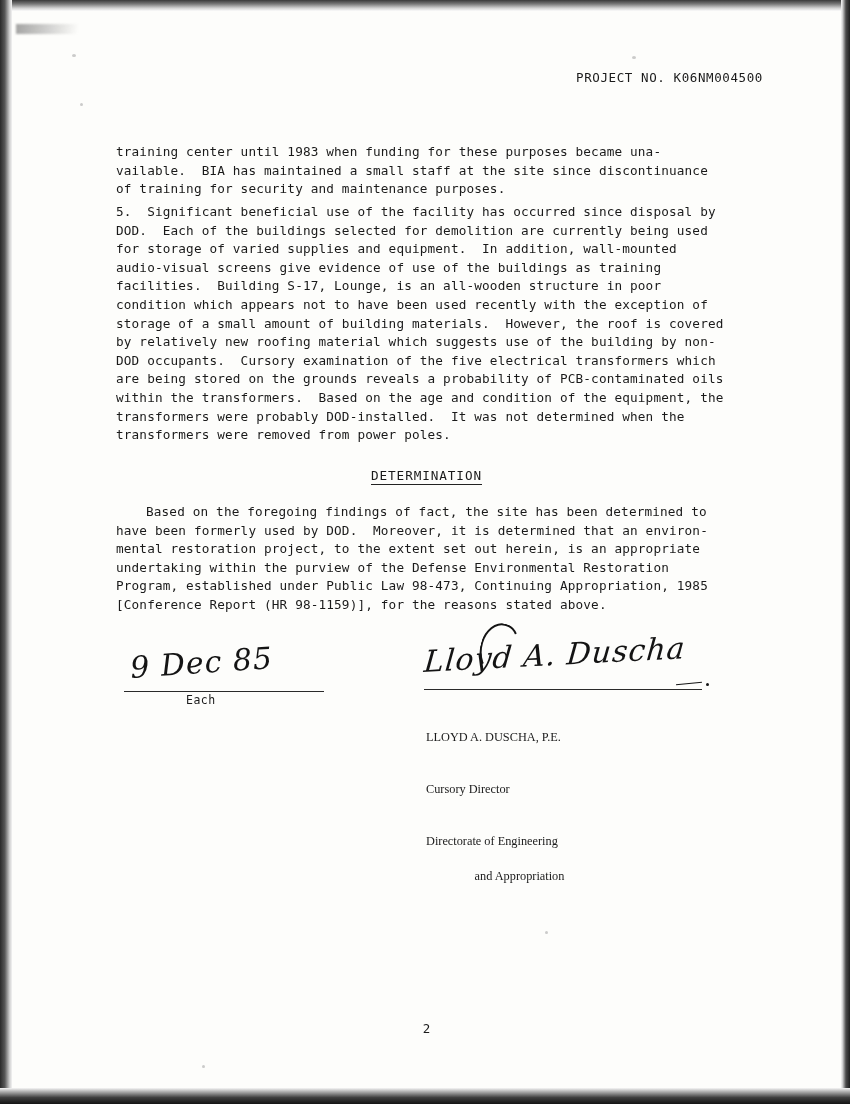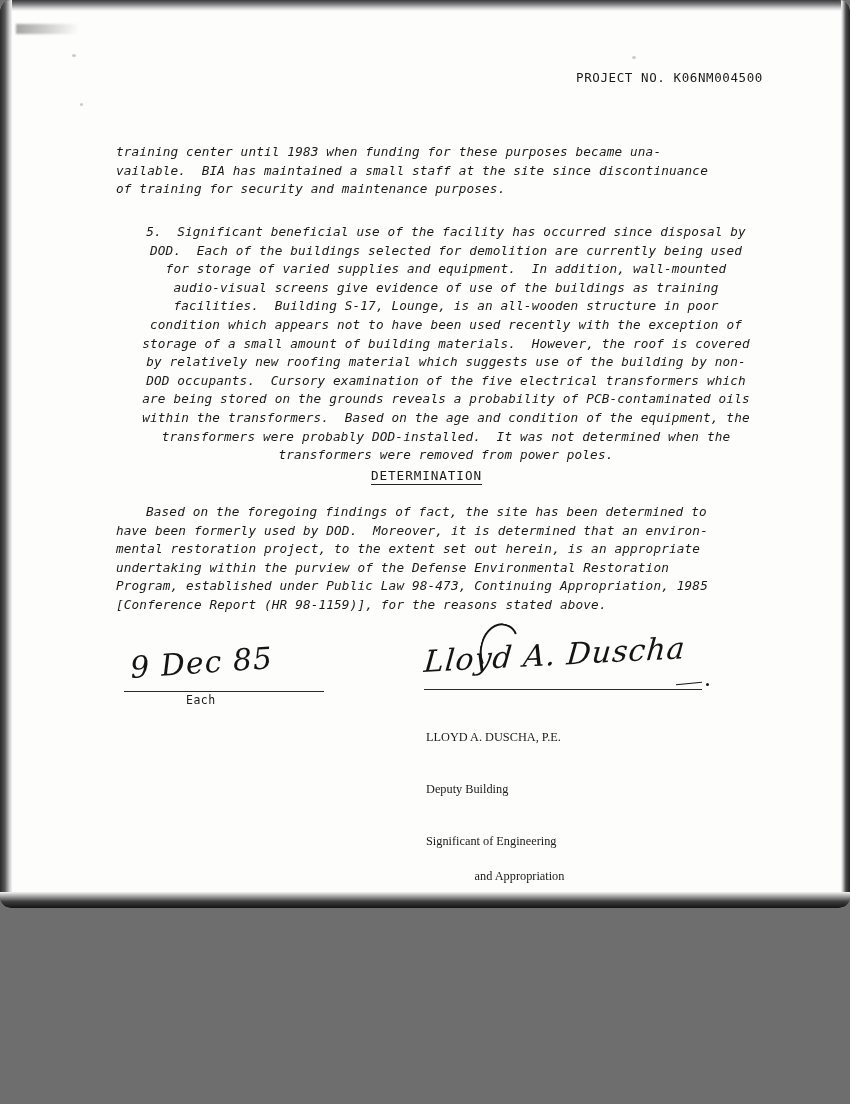--- a/index.html
+++ b/index.html
@@ -3,26 +3,25 @@
 <meta charset="utf-8">
 <style>
   html, body {
     margin: 0;
     padding: 0;
     background: #6e6e6e;
   }
   .page {
     position: relative;
     width: 850px;
-    height: 908px;
+    height: 1104px;
     background: #ffffff;
     overflow: hidden;
     font-family: "DejaVu Sans Mono", monospace;
     color: #1a1a1a;
-    border-radius: 11px;
   }
   
   .scan-edge-left {
     position: absolute;
     left: 0; top: 0;
     width: 12px; height: 1104px;
     background: linear-gradient(to right, #2a2a2a 0%, #585858 40%, #cfcfcf 80%, #f2f2f2 100%);
   }
   .scan-edge-right {
     position: absolute;
@@ -67,24 +66,23 @@
   }
 
   .body-block {
     position: absolute;
     left: 104px;
     width: 660px;
     font-size: 12.7px;
     line-height: 18.6px;
     letter-spacing: .15px;
     white-space: pre-wrap;
-    font-style: italic;
   }
   #para1 { top: 132px; }
-  #para2 { top: 212px; text-align: center; }
+  #para2 { top: 192px; }
 
   .section-heading {
     position: absolute;
     left: 0; right: 0;
     top: 457px;
     text-align: center;
     font-size: 12.7px;
     letter-spacing: .9px;
   }
   .section-heading span {
@@ -244,22 +242,22 @@
       <div class="date-label">Each</div>
 
       <div class="handwriting hand-name">Lloyd A. Duscha</div>
       <div class="hand-swoop"></div>
       <div class="hand-tail"></div>
       <div class="hand-dot"></div>
       <div class="sign-line"></div>
 
       <div class="sig-block">
         <div>LLOYD A. DUSCHA, P.E.</div>
-        <div>Deputy Building</div>
-        <div>Significant of Engineering</div>
+        <div>Cursory Director</div>
+        <div>Directorate of Engineering</div>
         <div class="indent">and Appropriation</div>
       </div>
 
     </div>
 
     <div class="page-number">2</div>
 
     <div class="mini-speck" style="left:60px; top:43px; width:4px; height:3px;"></div>
     <div class="mini-speck" style="left:68px; top:92px; width:3px; height:3px;"></div>
     <div class="mini-speck" style="left:620px; top:45px; width:4px; height:3px;"></div>

